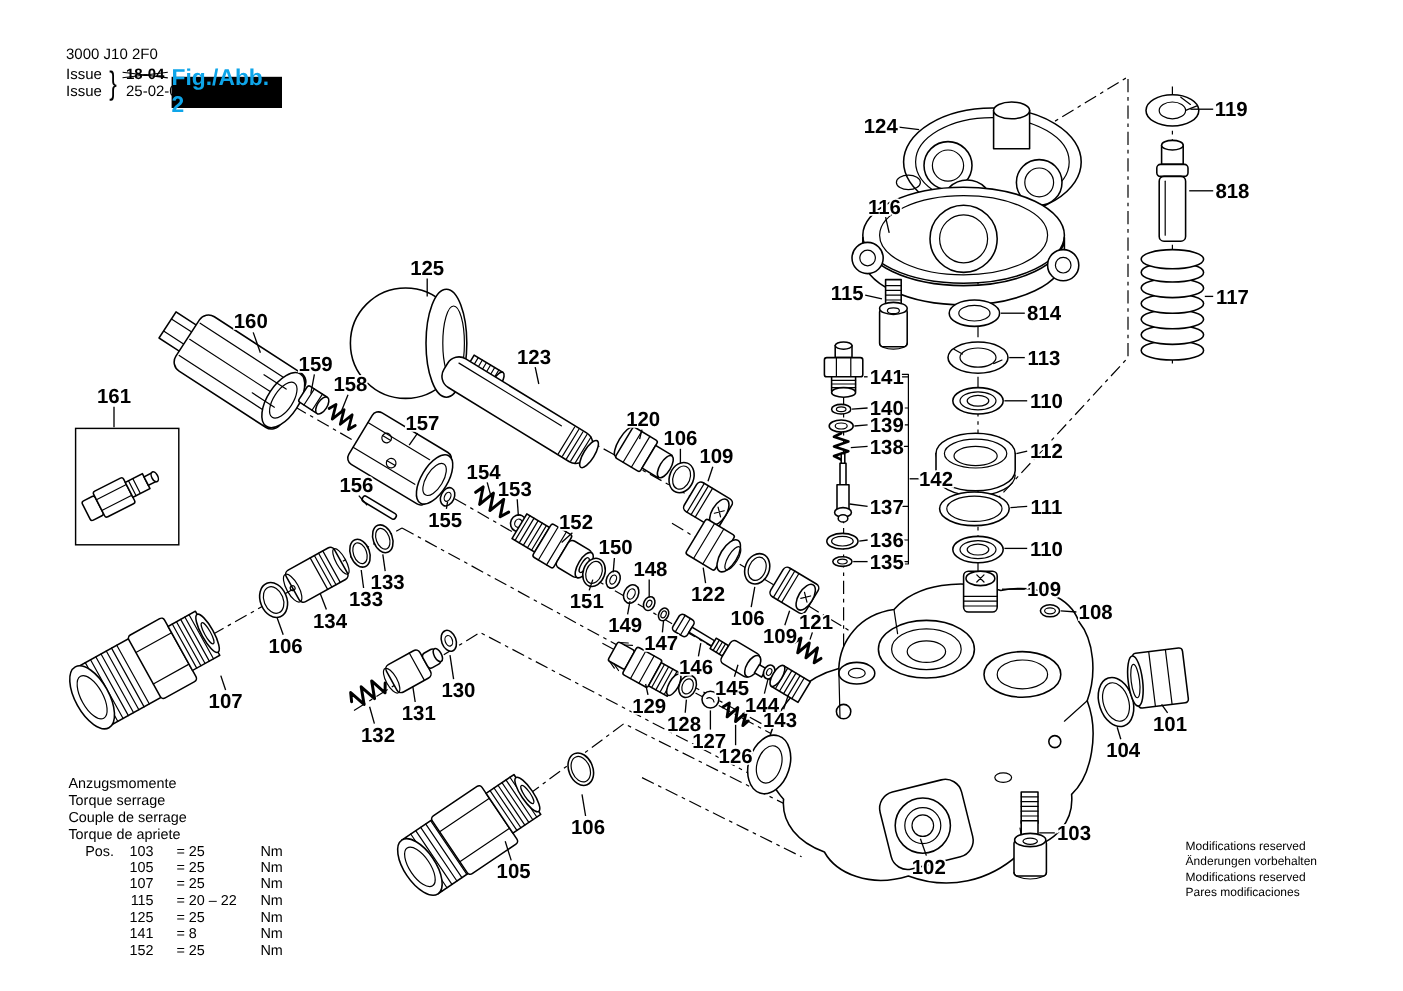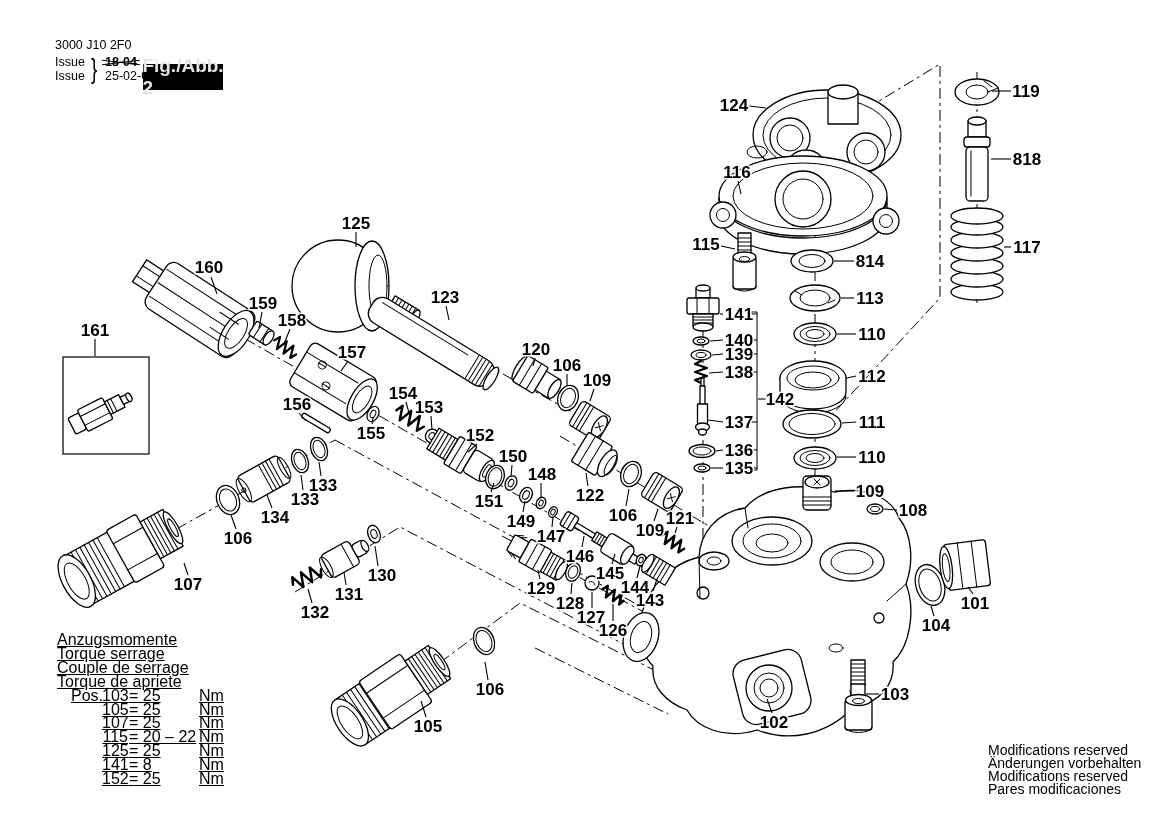--- a/index.html
+++ b/index.html
@@ -11,32 +11,32 @@
   .is-row{display:flex;align-items:flex-start;height:14px;}
   .is-label{width:36px;display:inline-block;}
   #brace{position:absolute;left:36px;top:-1px;font-size:27px;font-weight:400;
          transform:scaleX(.7);transform-origin:left center;line-height:30px;}
   .is-val{margin-left:14px;}
   .struck{position:relative;display:inline-block;font-weight:bold;}
   .struck::before,.struck::after{content:"";position:absolute;left:-3px;right:-3px;top:50%;
          height:1.4px;background:#000;}
   .struck::before{transform:rotate(7deg);}
   .struck::after{transform:rotate(-7deg);}
-  #fig-badge{position:absolute;left:143px;top:64px;width:80px;height:26px;background:#000;
-         color:#e5e5e5;font-weight:bold;font-size:19px;display:flex;align-items:center;
+  #fig-badge{position:absolute;left:143px;top:64px;width:92px;height:26px;background:#000;
+         color:#0ea5e9;font-weight:bold;font-size:19px;display:flex;align-items:center;
          justify-content:center;letter-spacing:0px;}
   
-  #torque-note{position:absolute;left:57px;top:633px;font-size:16px;line-height:13.9px;text-decoration:underline;}
+  #torque-note{position:absolute;left:57px;top:647px;font-size:12px;line-height:13.9px;}
   .trow{display:flex;margin-left:14px;}
   .tc-poslab{width:31px;}
   .tc-pos{width:26px;text-align:right;}
-  .tc-val{width:70px;padding-left:1px;}
+  .tc-val{width:70px;padding-left:19px;}
   .tc-unit{width:26px;}
   
-  #footer-note{position:absolute;left:988px;top:744px;font-size:14px;line-height:13px;}
+  #footer-note{position:absolute;left:988px;top:699px;font-size:10px;line-height:13px;}
   
   svg{position:absolute;left:0;top:0;}
   .ax{fill:none;stroke:#000;stroke-width:1;stroke-dasharray:11 4 3 4;}
   .p{fill:#fff;stroke:#000;stroke-width:1.3;stroke-linejoin:round;stroke-linecap:round;}
   .pl{fill:none;stroke:#000;stroke-width:1;stroke-linejoin:round;stroke-linecap:round;}
   .spr{fill:none;stroke:#000;stroke-width:2.5;stroke-linejoin:round;stroke-linecap:round;}
   .ld{stroke:#000;stroke-width:1.1;}
   .lbl{font-family:"Liberation Sans",sans-serif;font-size:17px;font-weight:bold;fill:#000;
        text-anchor:middle;paint-order:stroke;stroke:#fff;stroke-width:3px;}
 </style>

